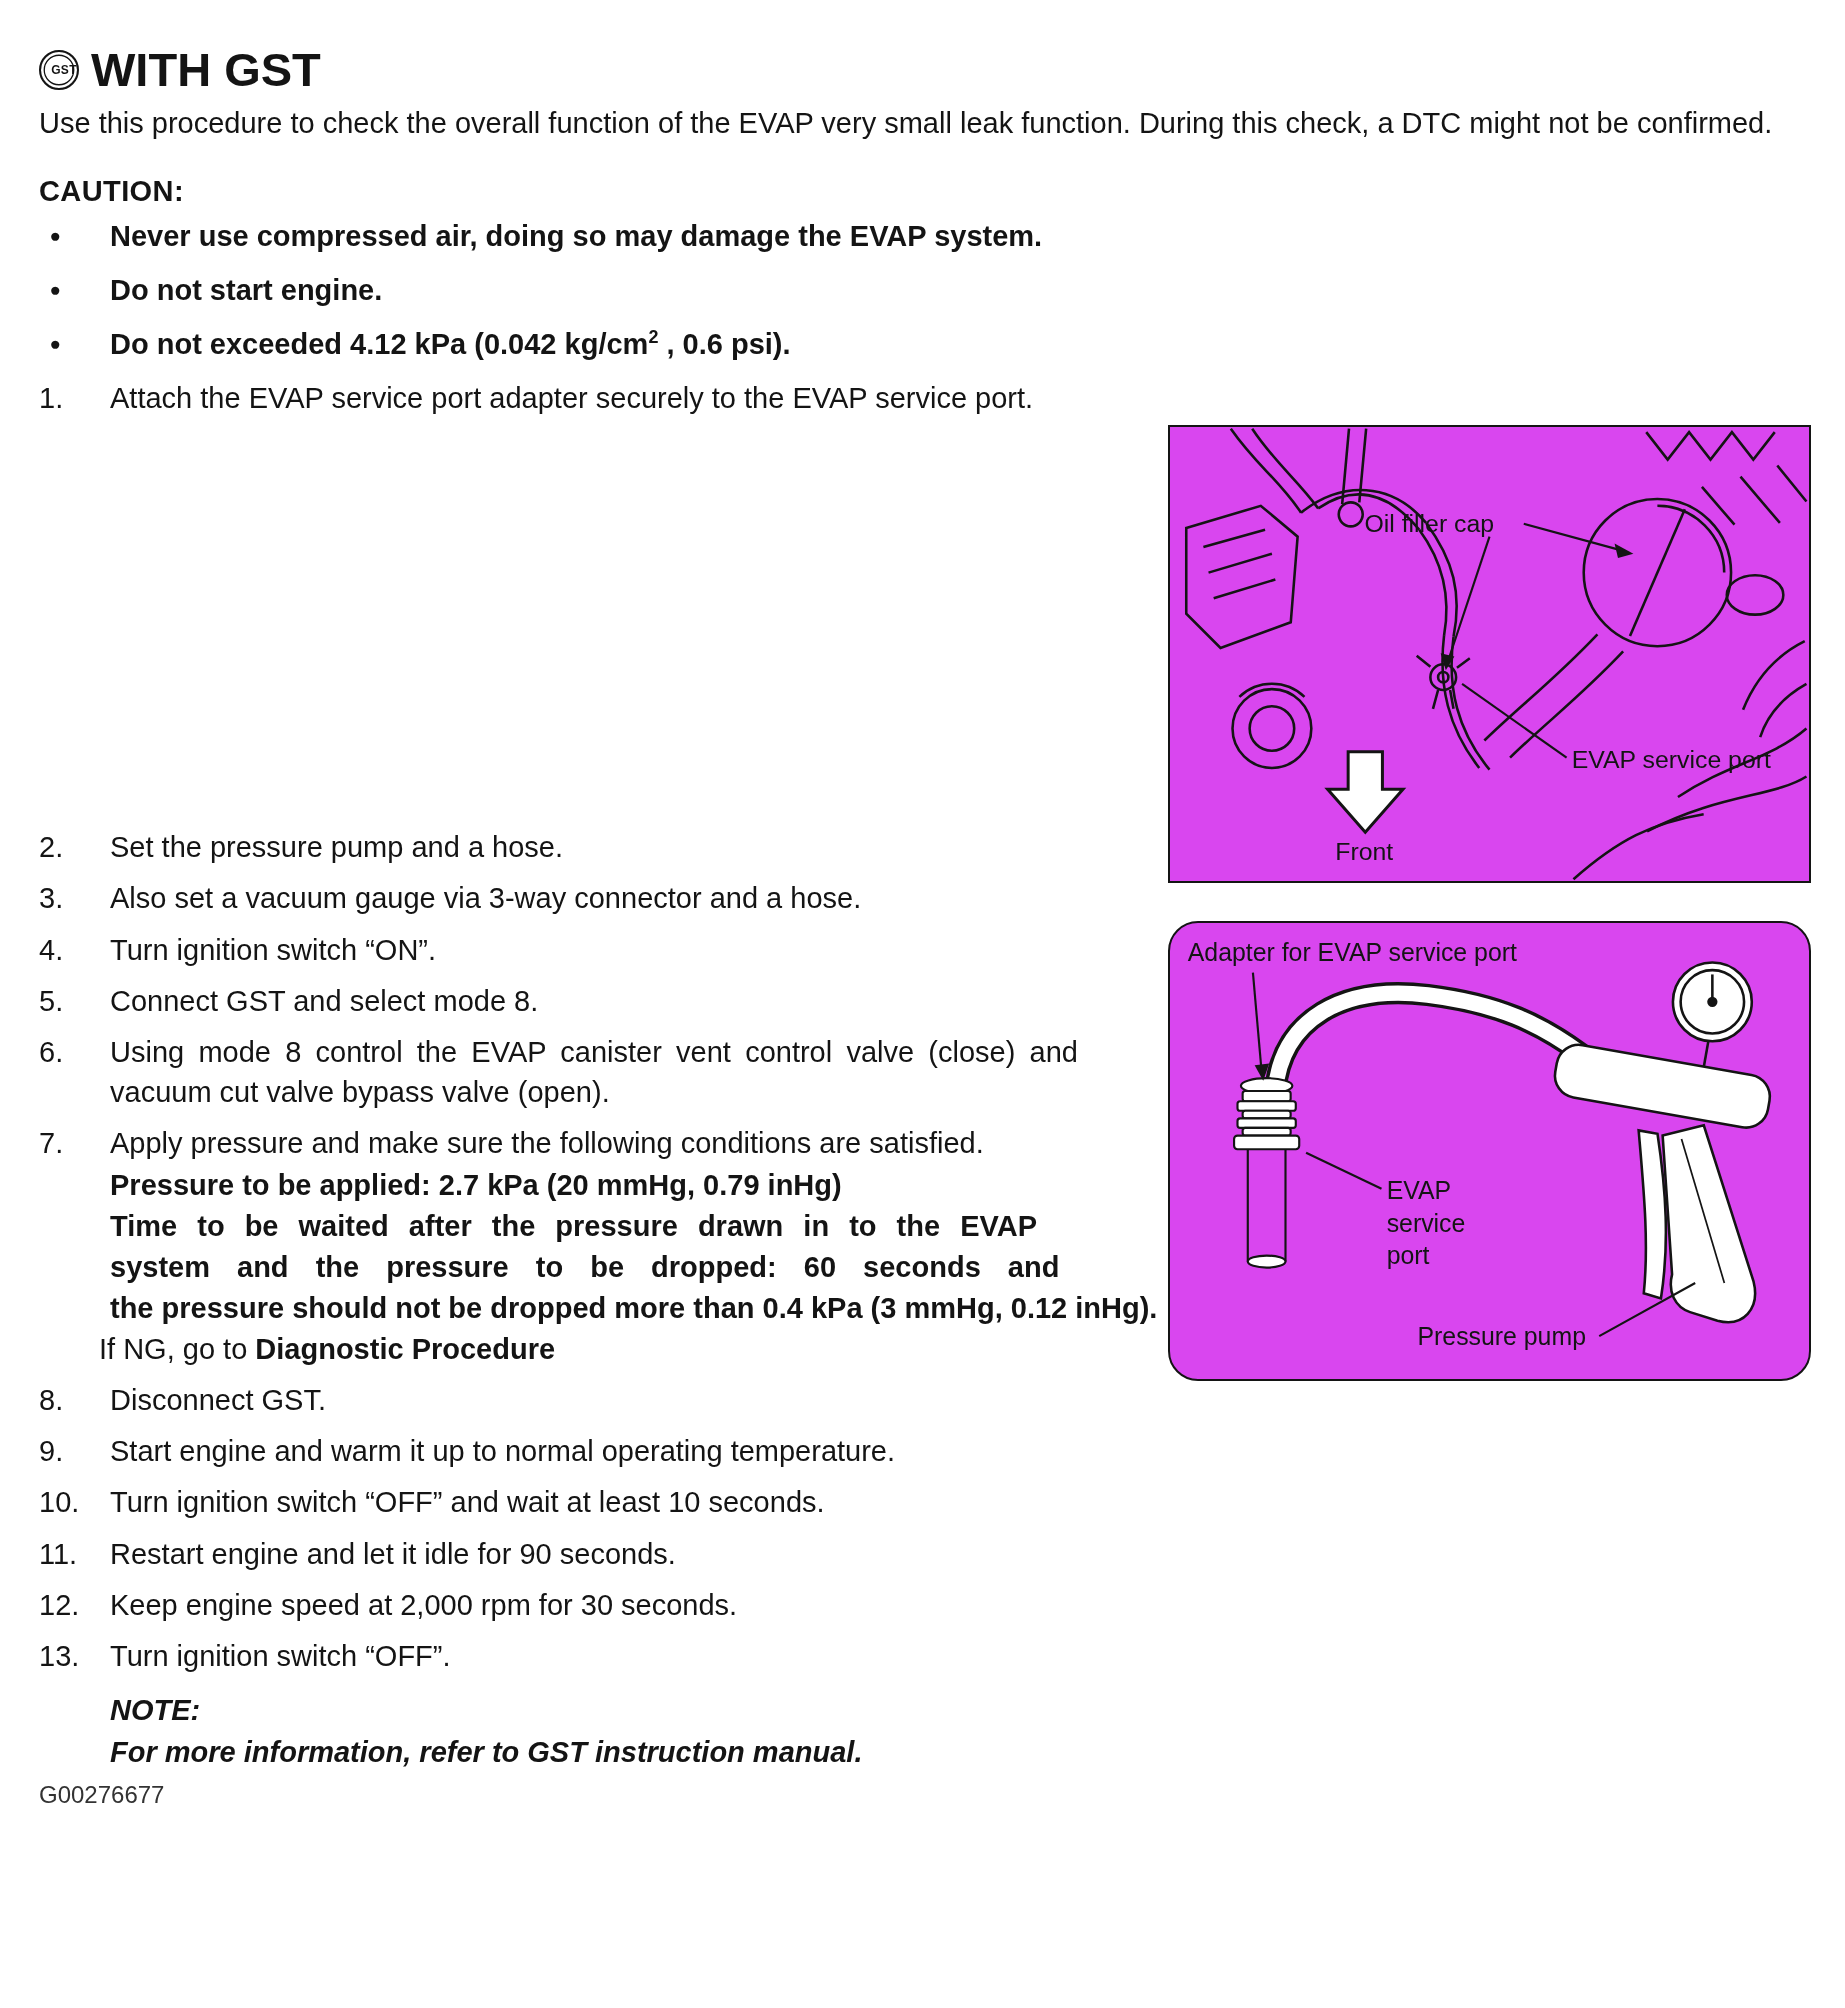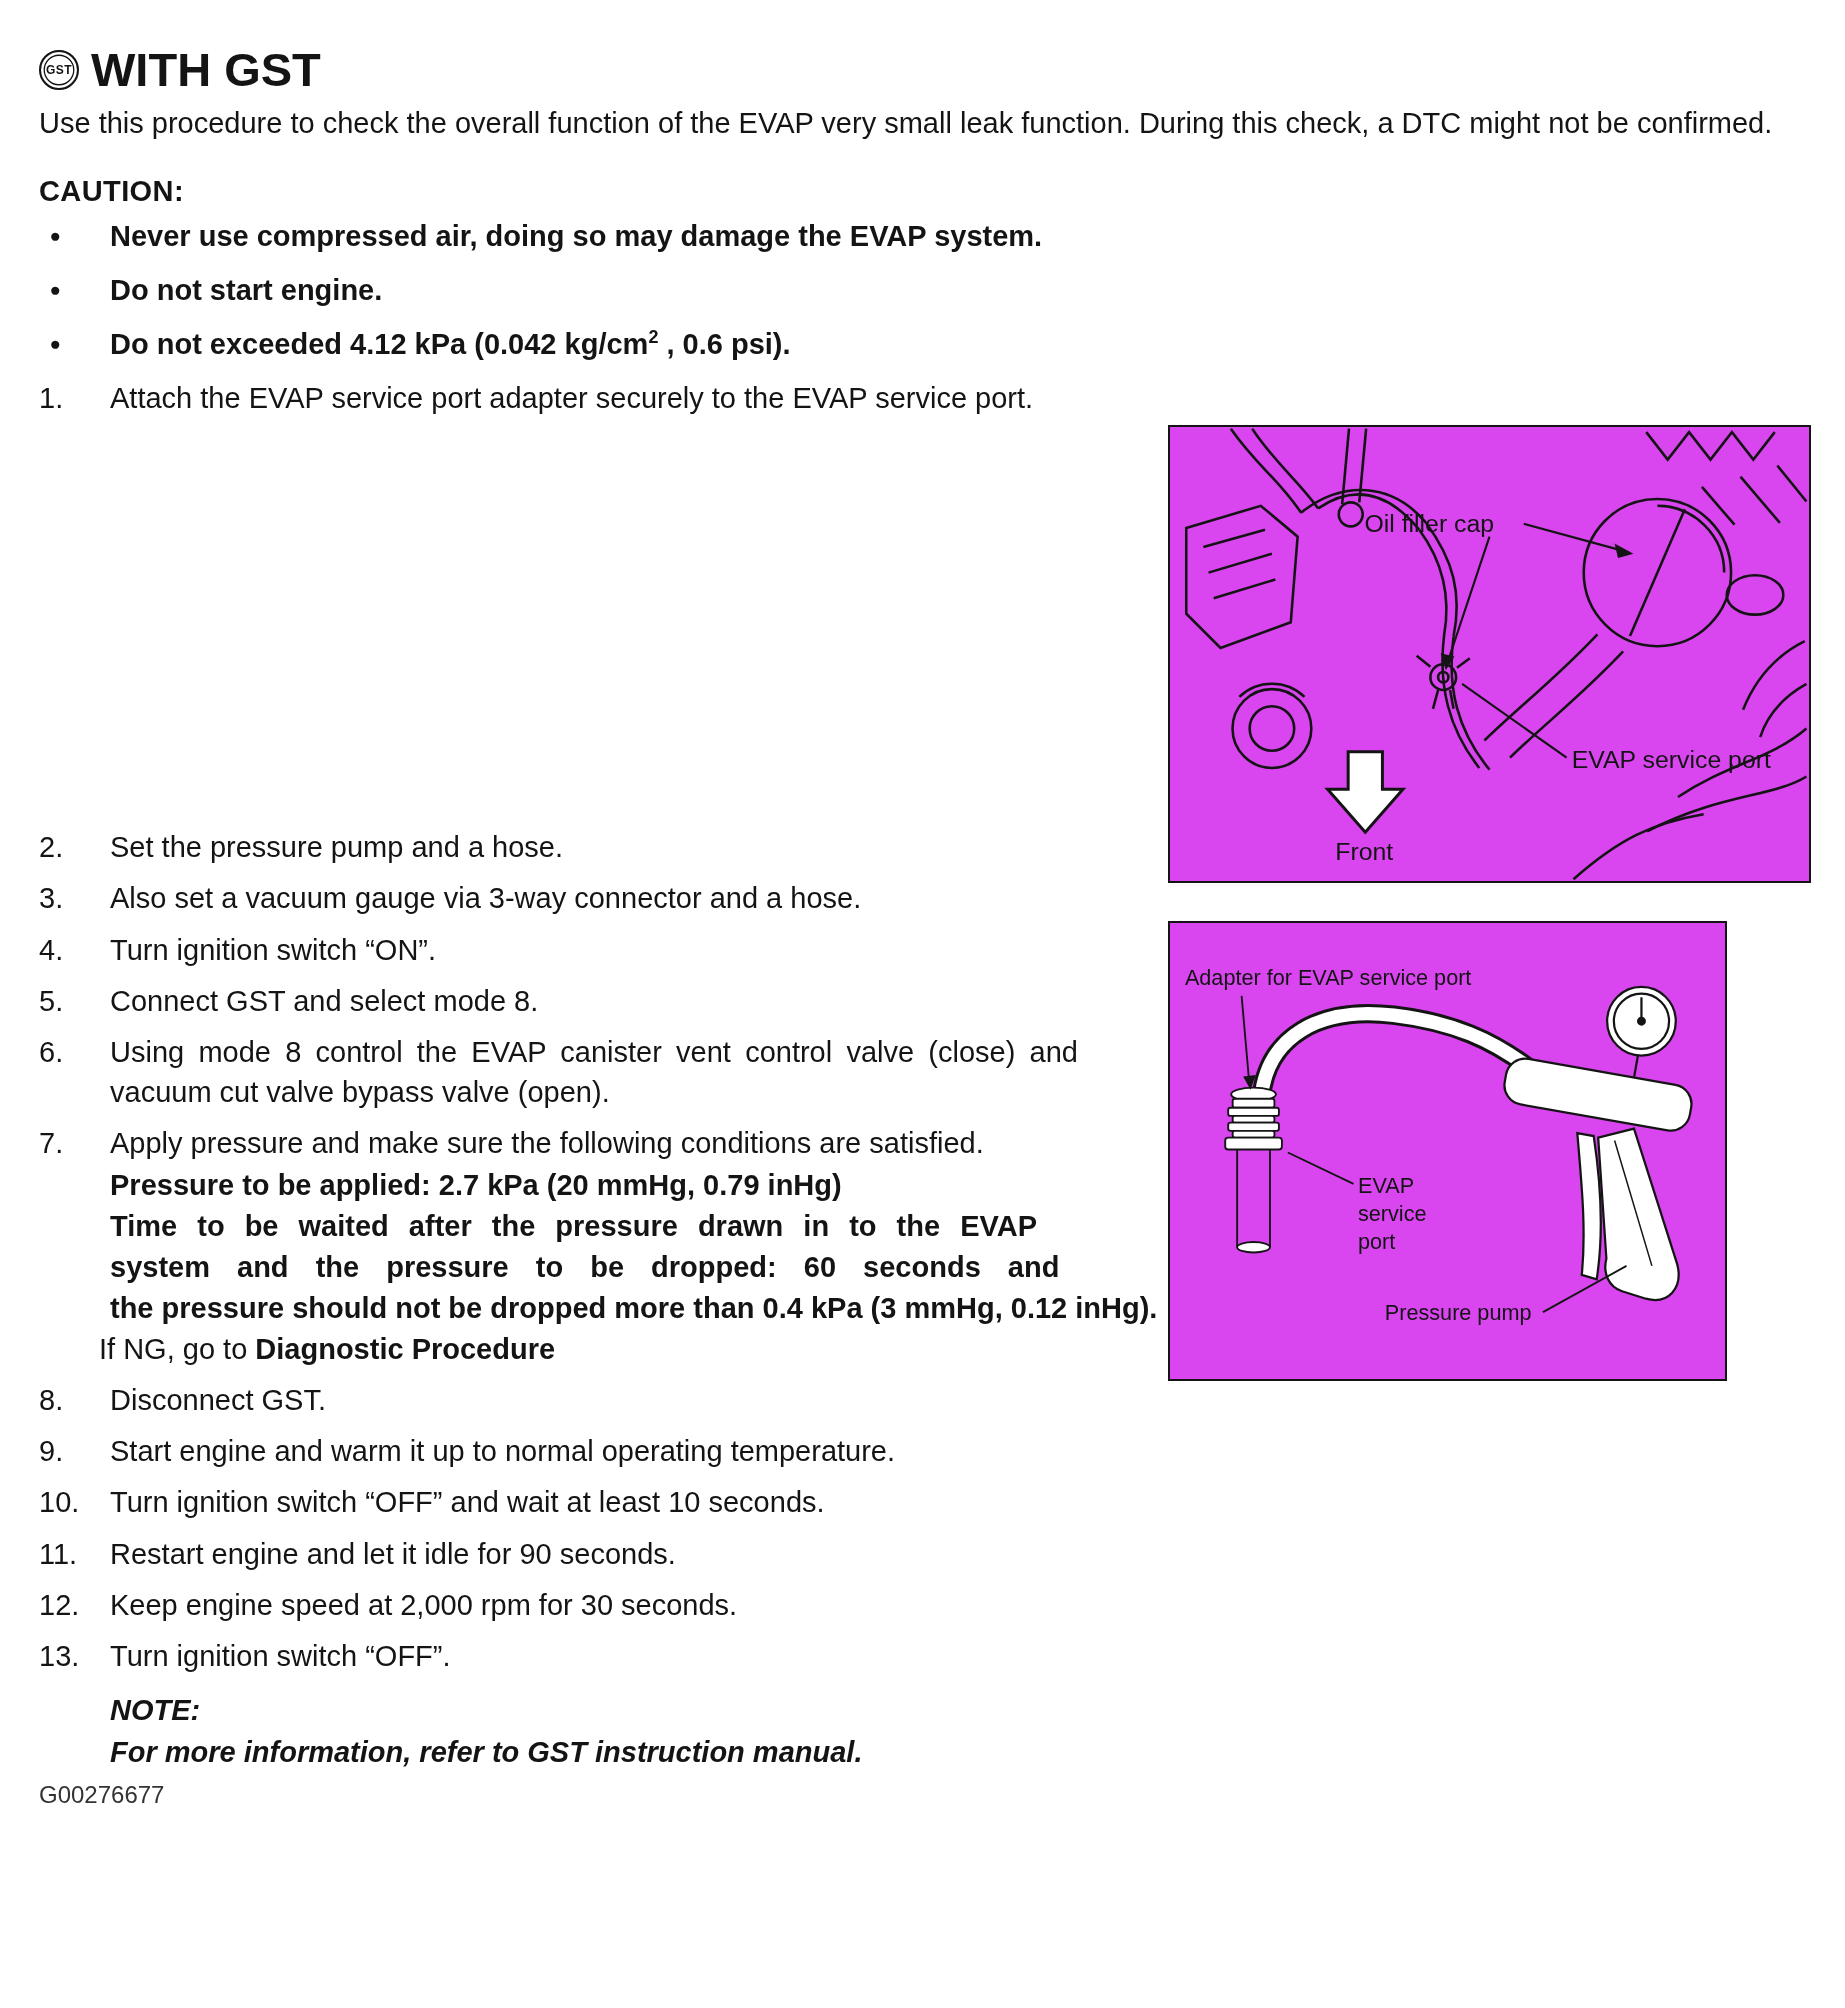--- a/index.html
+++ b/index.html
@@ -6,21 +6,21 @@
   html,body { background:#ffffff; }
   .page {
     position:relative; width:1845px; height:2009px; background:#fff;
     color:#141414; font-family:"Liberation Sans", sans-serif;
     font-size:29px; line-height:40px; padding:48px 39px; overflow:hidden;
   }
   
   .title-row { display:flex; align-items:center; gap:12px; margin-bottom:12px; }
   .gst-icon {
     width:40px; height:40px; border:2.6px solid #141414; border-radius:50%;
-    display:flex; align-items:center; justify-content:center;
+    display:flex; align-items:center; justify-content:flex-end;
     font-size:12px; font-weight:bold; letter-spacing:0.4px; flex:none;
     box-shadow: inset 0 0 0 2.6px #fff, inset 0 0 0 3.9px #141414;
   }
   .page-title { font-size:47px; line-height:43px; font-weight:bold; }
   .intro { max-width:1767px; margin-bottom:28px; }
   
   .caution-label { font-weight:bold; margin-bottom:5.2px; letter-spacing:0.4px; }
   .bullet { display:flex; font-weight:bold; margin-bottom:14px; }
   .bullet .dot { width:71px; flex:none; padding-left:10.4px; font-size:19px; line-height:40px; }
   sup { font-size:0.62em; vertical-align:super; line-height:0; }
@@ -37,21 +37,21 @@
   .spec.s3 { word-spacing:19px; }
   .ifline { margin-left:60px; }
   .link-bold { font-weight:bold; }
   .steps-wide { margin-top:11.2px; }
   .note-block { margin-left:71px; font-weight:bold; margin-top:14px;font-style:italic; }
   .note-block .note-text { margin-top:1.7px; }
   .code { font-size:24px; line-height:26px; margin-top:10.4px; color:#333; }
   
   .figure { position:absolute; border:2.6px solid #141414; background:#d946ef; }
   #fig1 { left:1168px; top:425px; width:643px; height:458px; }
-  #fig2 { left:1168px; top:921px; width:559px; height:460px; }
+  #fig2 { left:1168px; top:921px; width:643px; height:460px;border-radius:30px; }
   .figure svg { display:block; width:100%; height:100%; }
   .figure text { font-size:29px; fill:#141414; font-family:"Liberation Sans", sans-serif; }
 </style>
 </head>
 <body>
 
 <div class="page">
 
   <div class="title-row">
     <span class="gst-icon">

